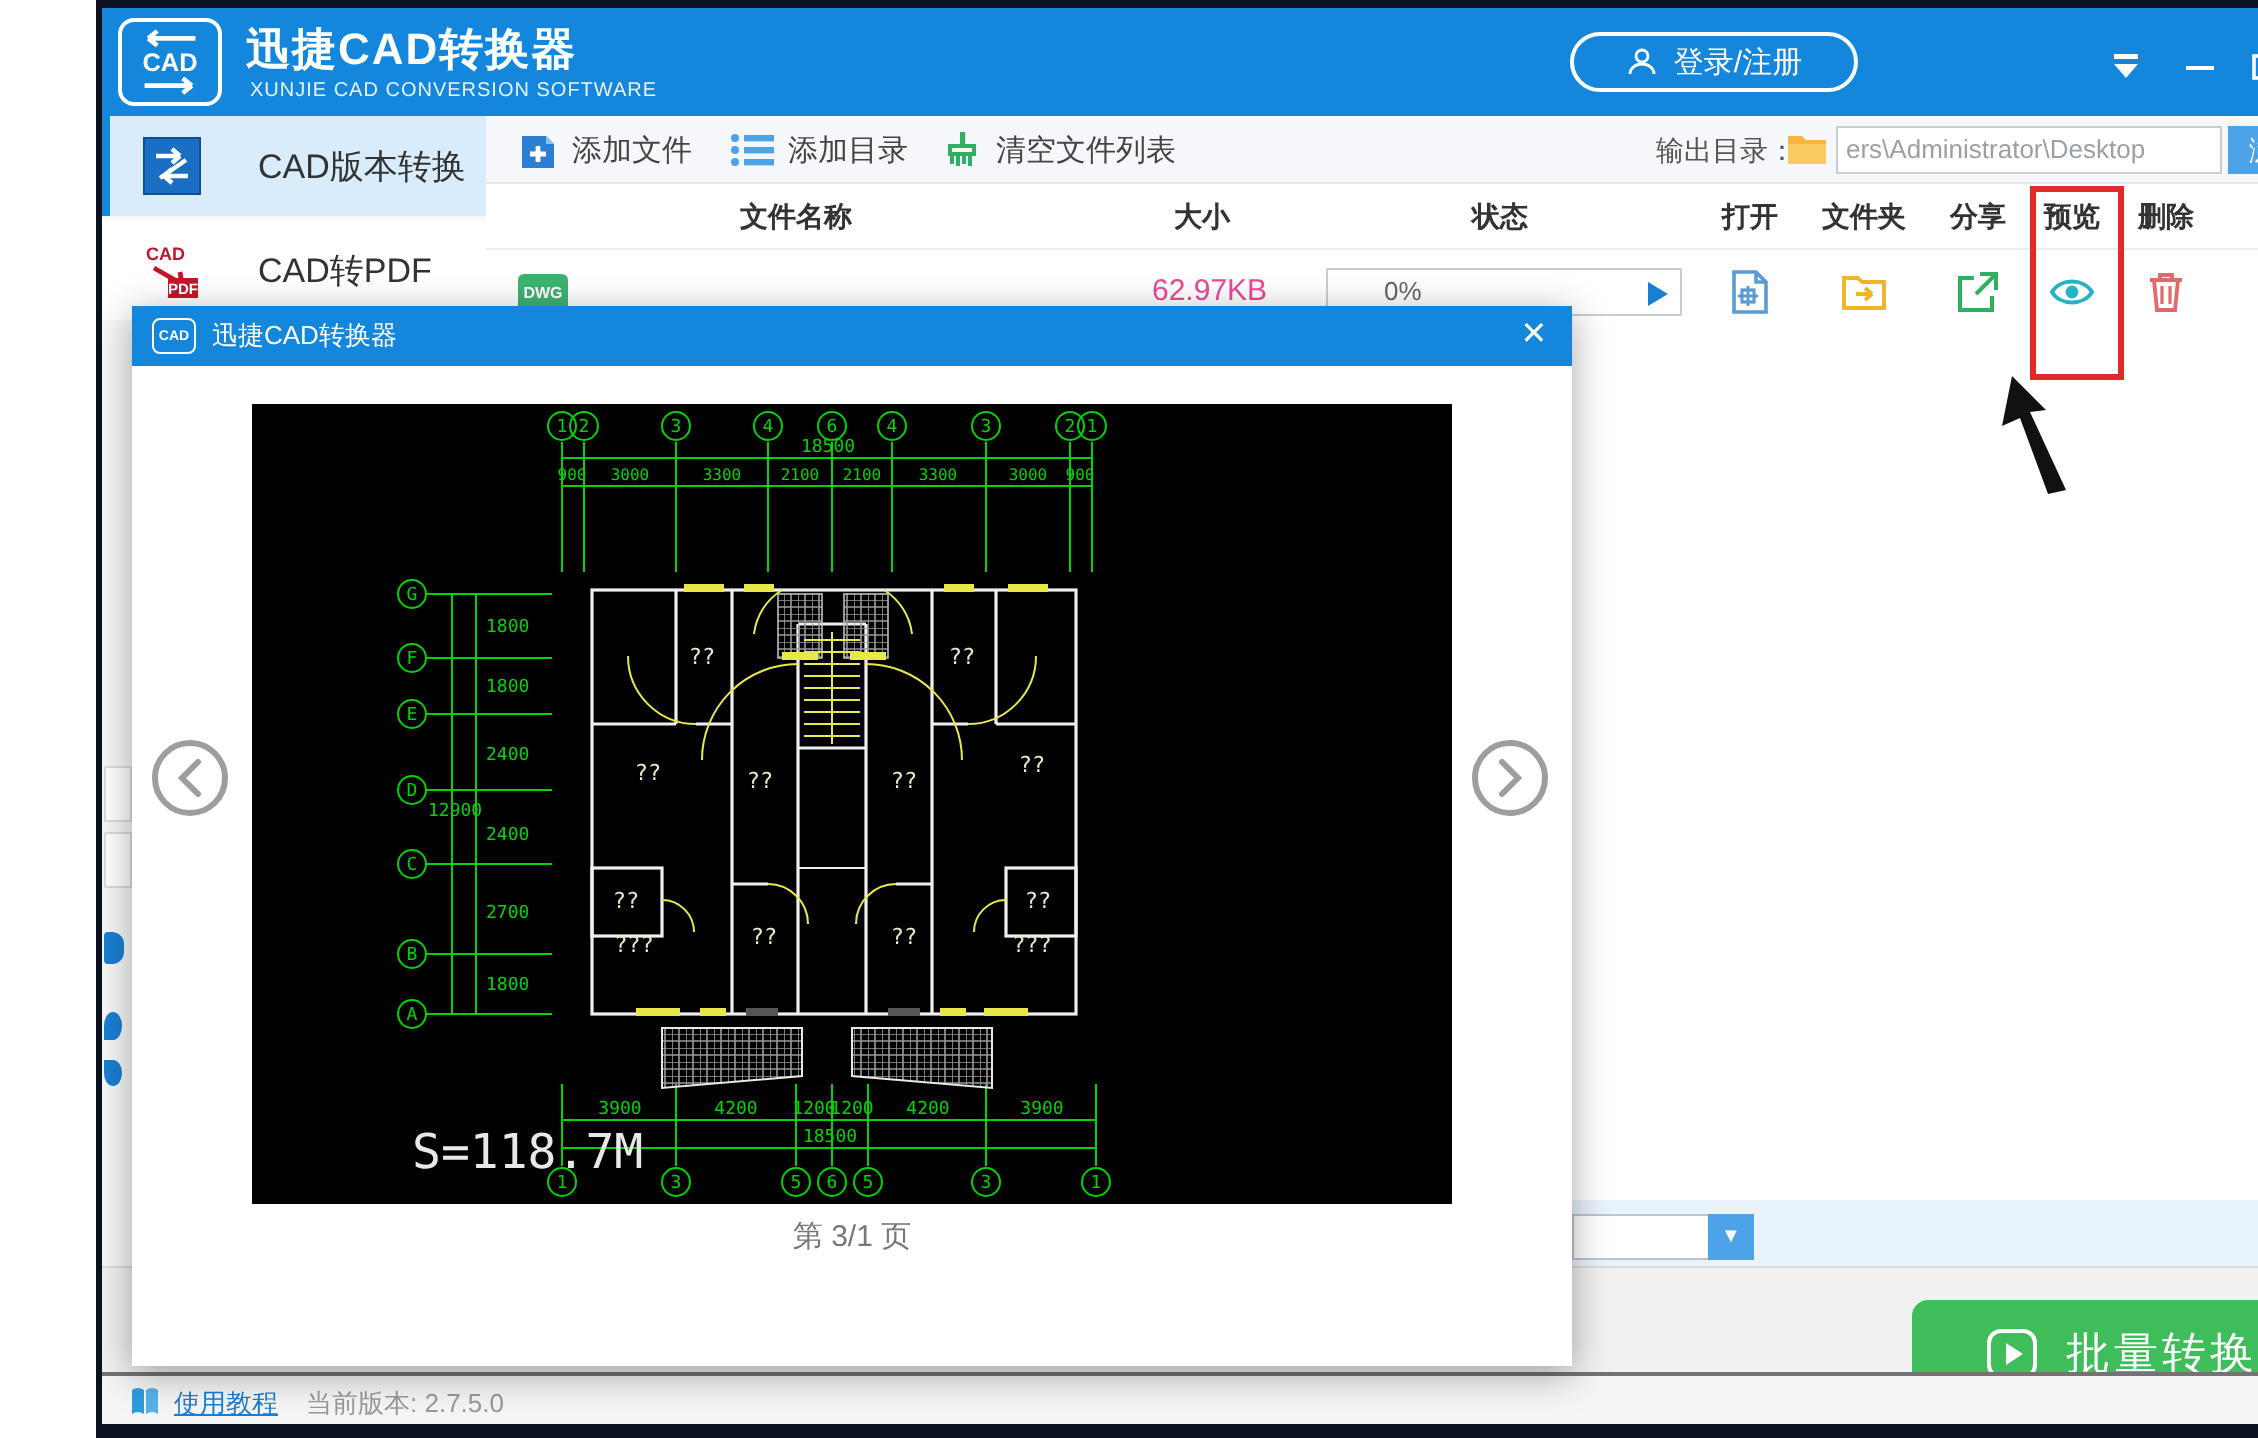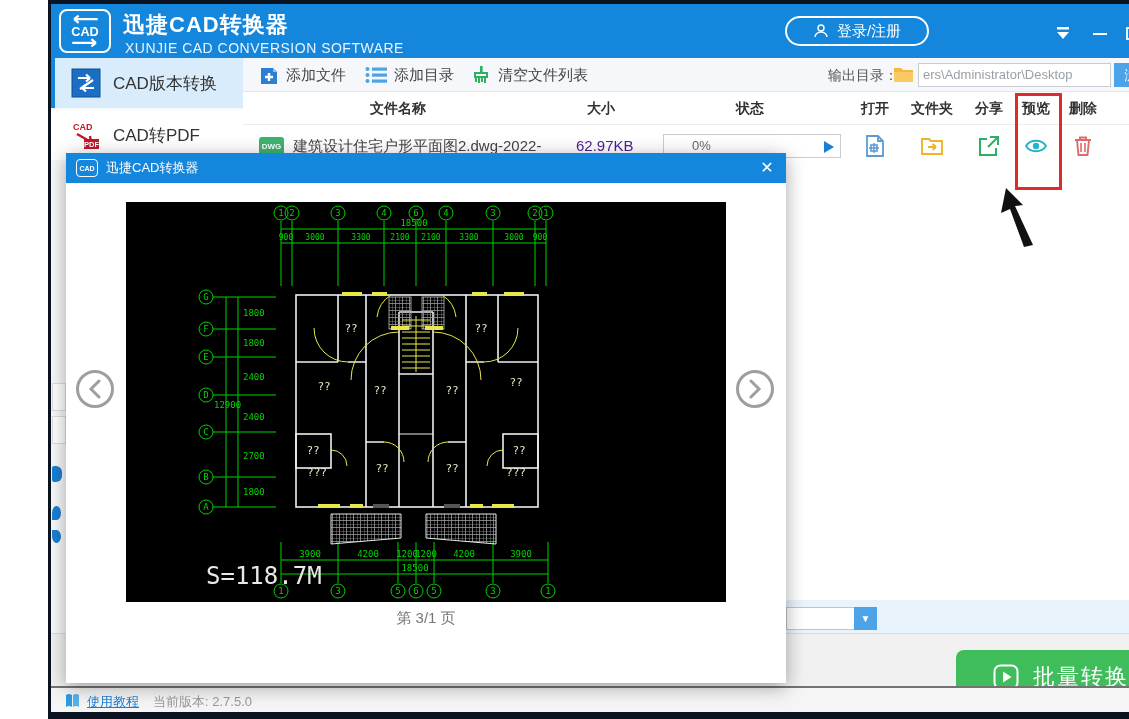--- a/index.html
+++ b/index.html
@@ -5,46 +5,46 @@
   * { margin:0; padding:0; box-sizing:border-box; }
   html,body { width:1129px; height:719px; font-family:"Liberation Sans", sans-serif; }
   .app { position:relative; width:1129px; height:719px; background:#0b1220; overflow:hidden;margin-left:48px; }
   .abs { position:absolute; }
 
   
   .titlebar { left:3px; top:4px; width:1123px; height:54px; background:#1486dc; }
   .logo-box { left:8px; top:5px; width:52px; height:44px; border:2px solid #fff; border-radius:8px; color:#fff; }
   .logo-box svg { width:100%; height:100%; }
   .app-title { left:72px; top:6px; color:#fff; font-size:22px; font-weight:bold; letter-spacing:1px; }
-  .app-sub { left:74px; top:36px; color:#e8f4ff; font-size:14px; letter-spacing:.5px; }
+  .app-sub { left:74px; top:36px; color:#e8f4ff; font-size:10px; letter-spacing:.5px; }
   .login-pill { left:734px; top:12px; width:144px; height:30px; border:2px solid #fff; border-radius:16px; color:#fff; font-size:15px; display:flex; align-items:center; justify-content:center; gap:8px; cursor:pointer; }
   .winbtn { top:18px; width:26px; height:22px; color:#fff; font-size:16px; display:flex; align-items:center; justify-content:center; cursor:pointer; }
 
   
   .sidebar { left:3px; top:58px; width:192px; height:628px; background:#f7f8f9; }
-  .side-item { position:absolute; left:0; width:192px; height:50px; display:flex; align-items:center; gap:12px; padding-left:20px; background:#fff; cursor:pointer; }
+  .side-item { position:absolute; left:0; width:192px; height:50px; display:flex; align-items:center; gap:28px; padding-left:20px; background:#fff; cursor:pointer; }
   .side-item.active { background:#d9ecfb; box-shadow:inset 4px 0 0 #1486dc; }
   .side-item .lbl { font-size:17px; color:#333; }
   .side-icon { width:30px; height:30px; flex:0 0 30px; }
 
   
   .main { left:195px; top:58px; width:931px; height:628px; background:#fff; }
   .toolbar { left:195px; top:58px; width:931px; height:34px; background:#f5f7fa; border-bottom:1px solid #e3e6ea; }
   .tool-btn { position:absolute; top:4px; height:26px; display:flex; align-items:center; gap:7px; font-size:15px; color:#444; cursor:pointer; }
   .outdir-label { position:absolute; top:9px; font-size:14px; color:#555; }
   .outdir-input { position:absolute; left:675px; top:5px; width:193px; height:24px; border:1px solid #c9cdd2; background:#fff; color:#9aa0a6; font-size:13px; line-height:22px; padding:0 4px; overflow:hidden; white-space:nowrap; }
   .browse-btn { position:absolute; left:871px; top:5px; width:49px; height:24px; background:#4da3e8; color:#fff; font-size:14px; text-align:center; line-height:24px; cursor:pointer; }
 
   .listheader { left:195px; top:92px; width:931px; height:33px; background:#fff; border-bottom:1px solid #ececec; }
   .col-h { position:absolute; top:8px; font-size:14px; font-weight:bold; color:#333; transform:translateX(-50%); }
 
   .file-row { left:195px; top:125px; width:931px; height:43px; background:#fff; }
   .dwg-badge { left:16px; top:12px; width:25px; height:19px; background:#3cb371; color:#fff; font-size:8px; font-weight:bold; border-radius:3px; text-align:center; line-height:19px; }
   .file-name { left:50px; top:12px; font-size:15px; color:#444; }
-  .file-size { left:333px; top:12px; font-size:15px; color:#4c1d95; }
+  .file-size { left:333px; top:12px; font-size:15px; color:#ec4899; }
   .progress { left:420px; top:9px; width:178px; height:24px; border:1px solid #c9cdd2; background:#fff; }
   .progress .pct { position:absolute; left:28px; top:3px; font-size:13px; color:#666; }
   .row-icon { position:absolute; top:9px; width:24px; height:24px; transform:translateX(-50%); cursor:pointer; }
 
   .red-box { left:967px; top:93px; width:47px; height:97px; border:3px solid #e02b2b; pointer-events:none; }
 
   
   .settings-row { left:738px; top:600px; width:388px; height:33px; background:#e9f3fc; }
   .combo-rest { left:738px; top:607px; width:68px; height:23px; background:#fff; border:1px solid #bfc5cb; border-right:none; }
   .combo-btn { left:806px; top:607px; width:23px; height:23px; background:#4da3e8; color:#fff; font-size:10px; text-align:center; line-height:23px; cursor:pointer; }
@@ -186,21 +186,20 @@
     <svg class="abs" style="left:650px; top:7px;" width="21" height="18" viewBox="0 0 21 18">
       <path d="M1 3 h7 l2 2 h10 v12 h-19 z" fill="#f5b83d"></path>
       <path d="M1 7 h19 v10 h-19 z" fill="#f9ca62"></path>
     </svg>
     <div class="outdir-input">ers\Administrator\Desktop</div>
     <div class="browse-btn">浏览</div>
   </div>
 
   <div class="abs file-row">
     <div class="abs dwg-badge">DWG</div>
-    <div class="abs file-name">建筑设计住宅户形平面图2.dwg-2022-</div>
     <div class="abs file-size">62.97KB</div>
     <div class="abs progress">
       <span class="pct">0%</span>
       <svg class="abs" style="right:5px; top:5px;" width="12" height="14" viewBox="0 0 12 14">
         <path d="M1 1 L11 7 L1 13 z" fill="#1a7fd4"></path>
       </svg>
     </div>
     <svg class="row-icon" style="left:632px;" viewBox="0 0 24 24">
       <path d="M4 2 h11 l5 5 v15 h-16 z" fill="none" stroke="#5b9bd5" stroke-width="1.8"></path>
       <path d="M15 2 v5 h5" fill="none" stroke="#5b9bd5" stroke-width="1.8"></path>

